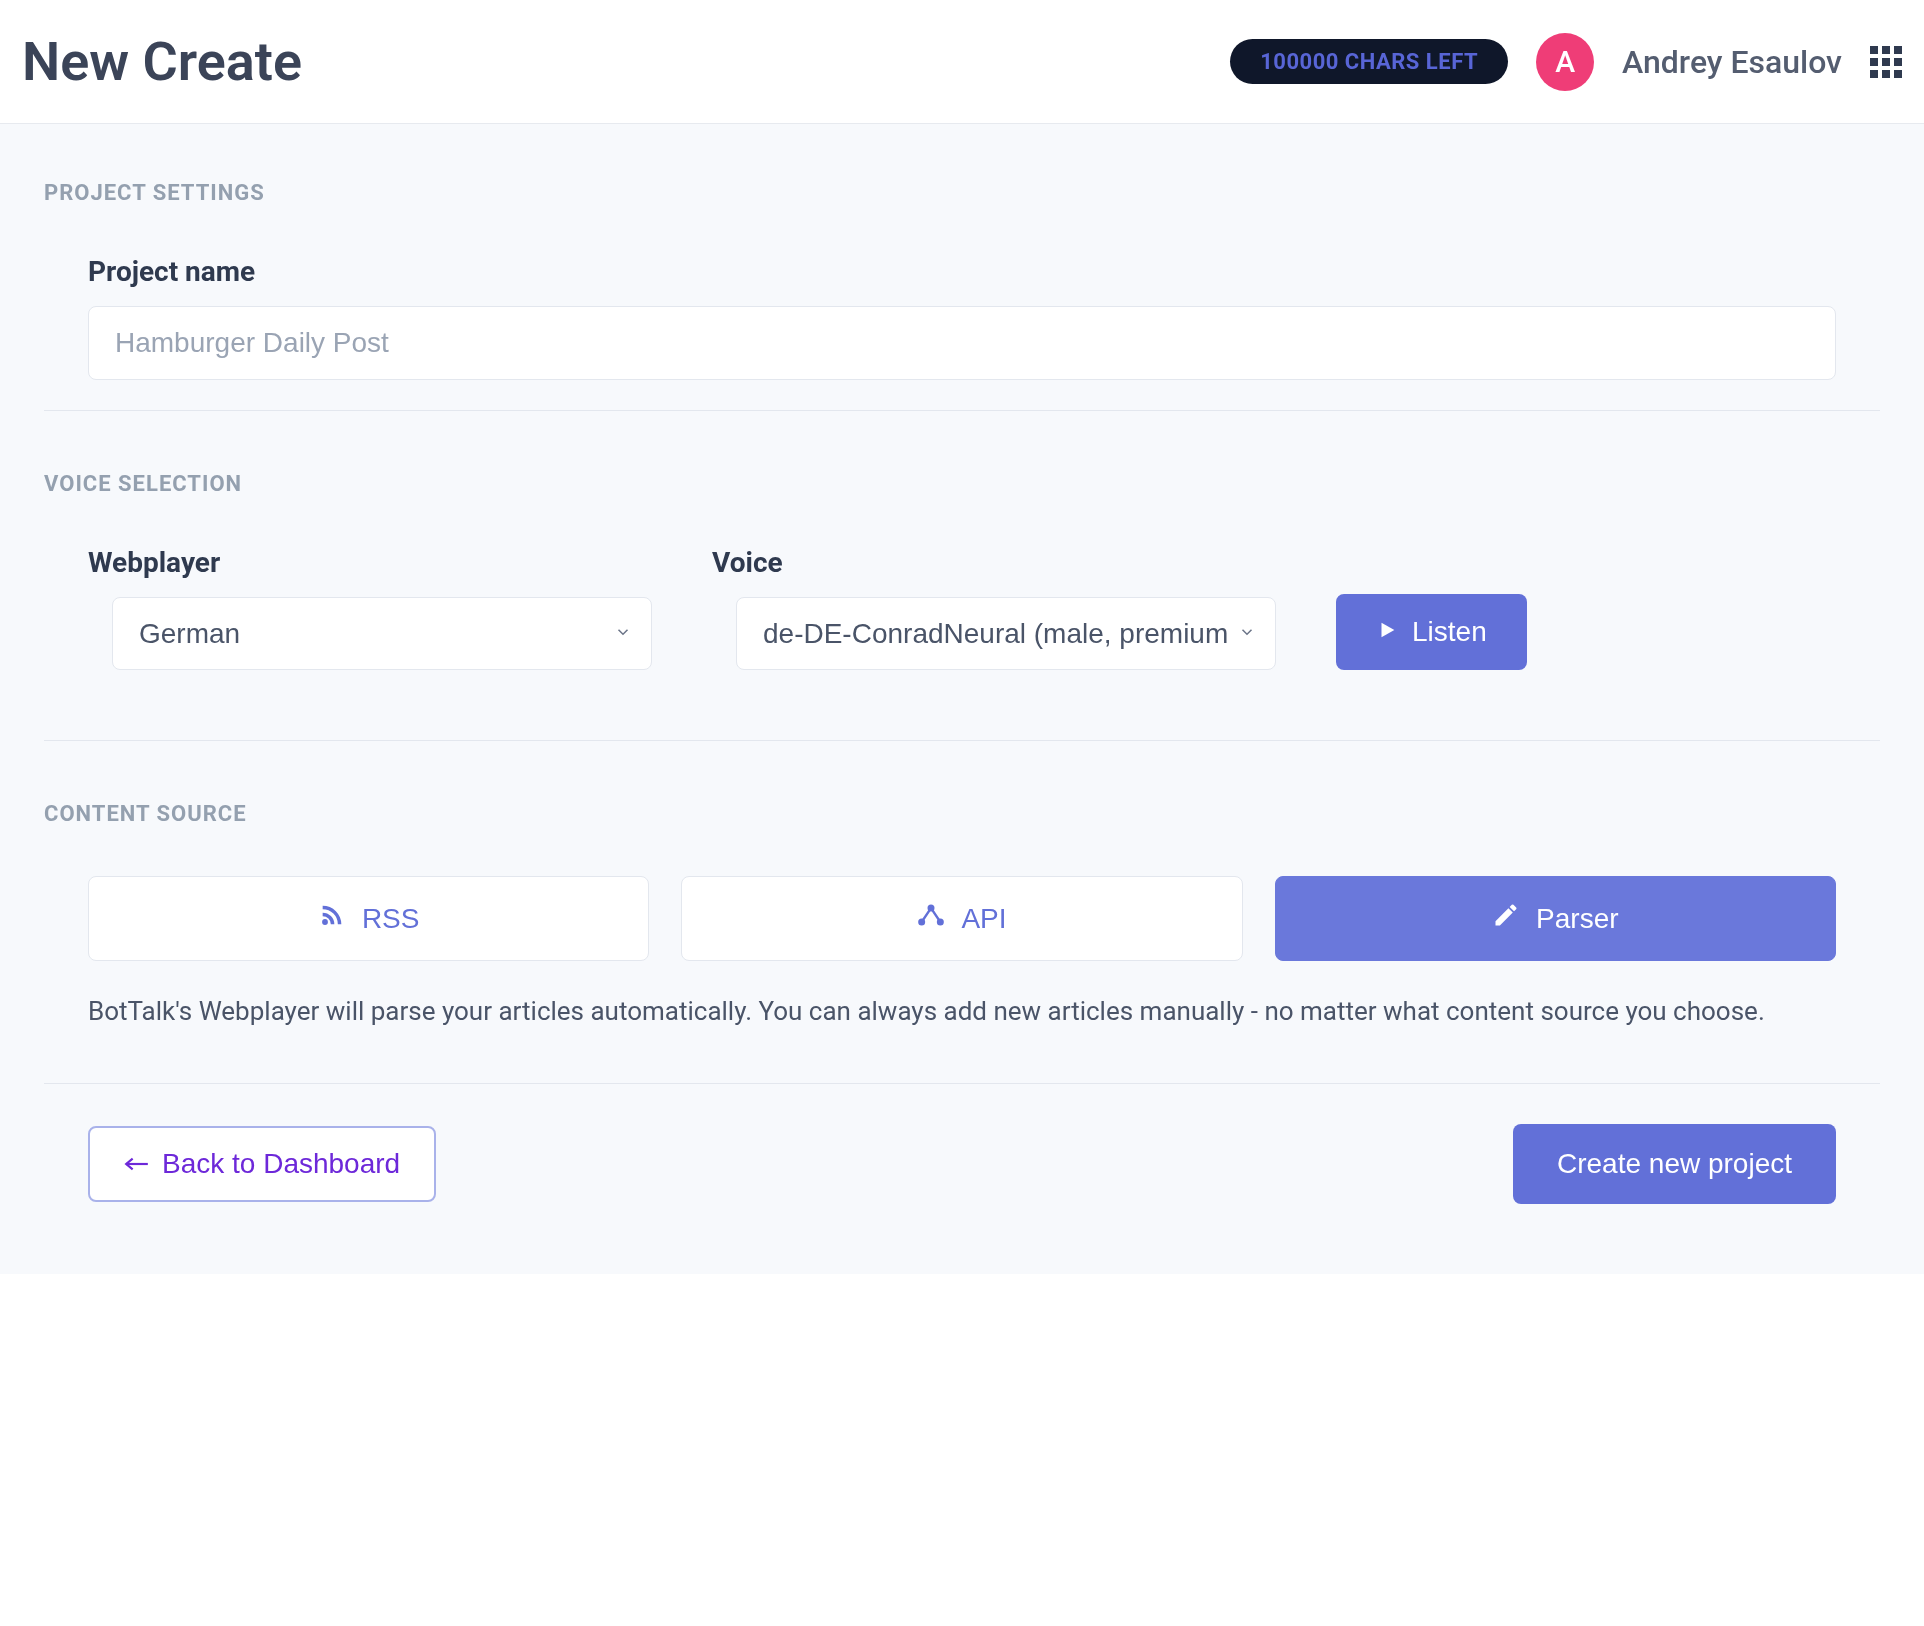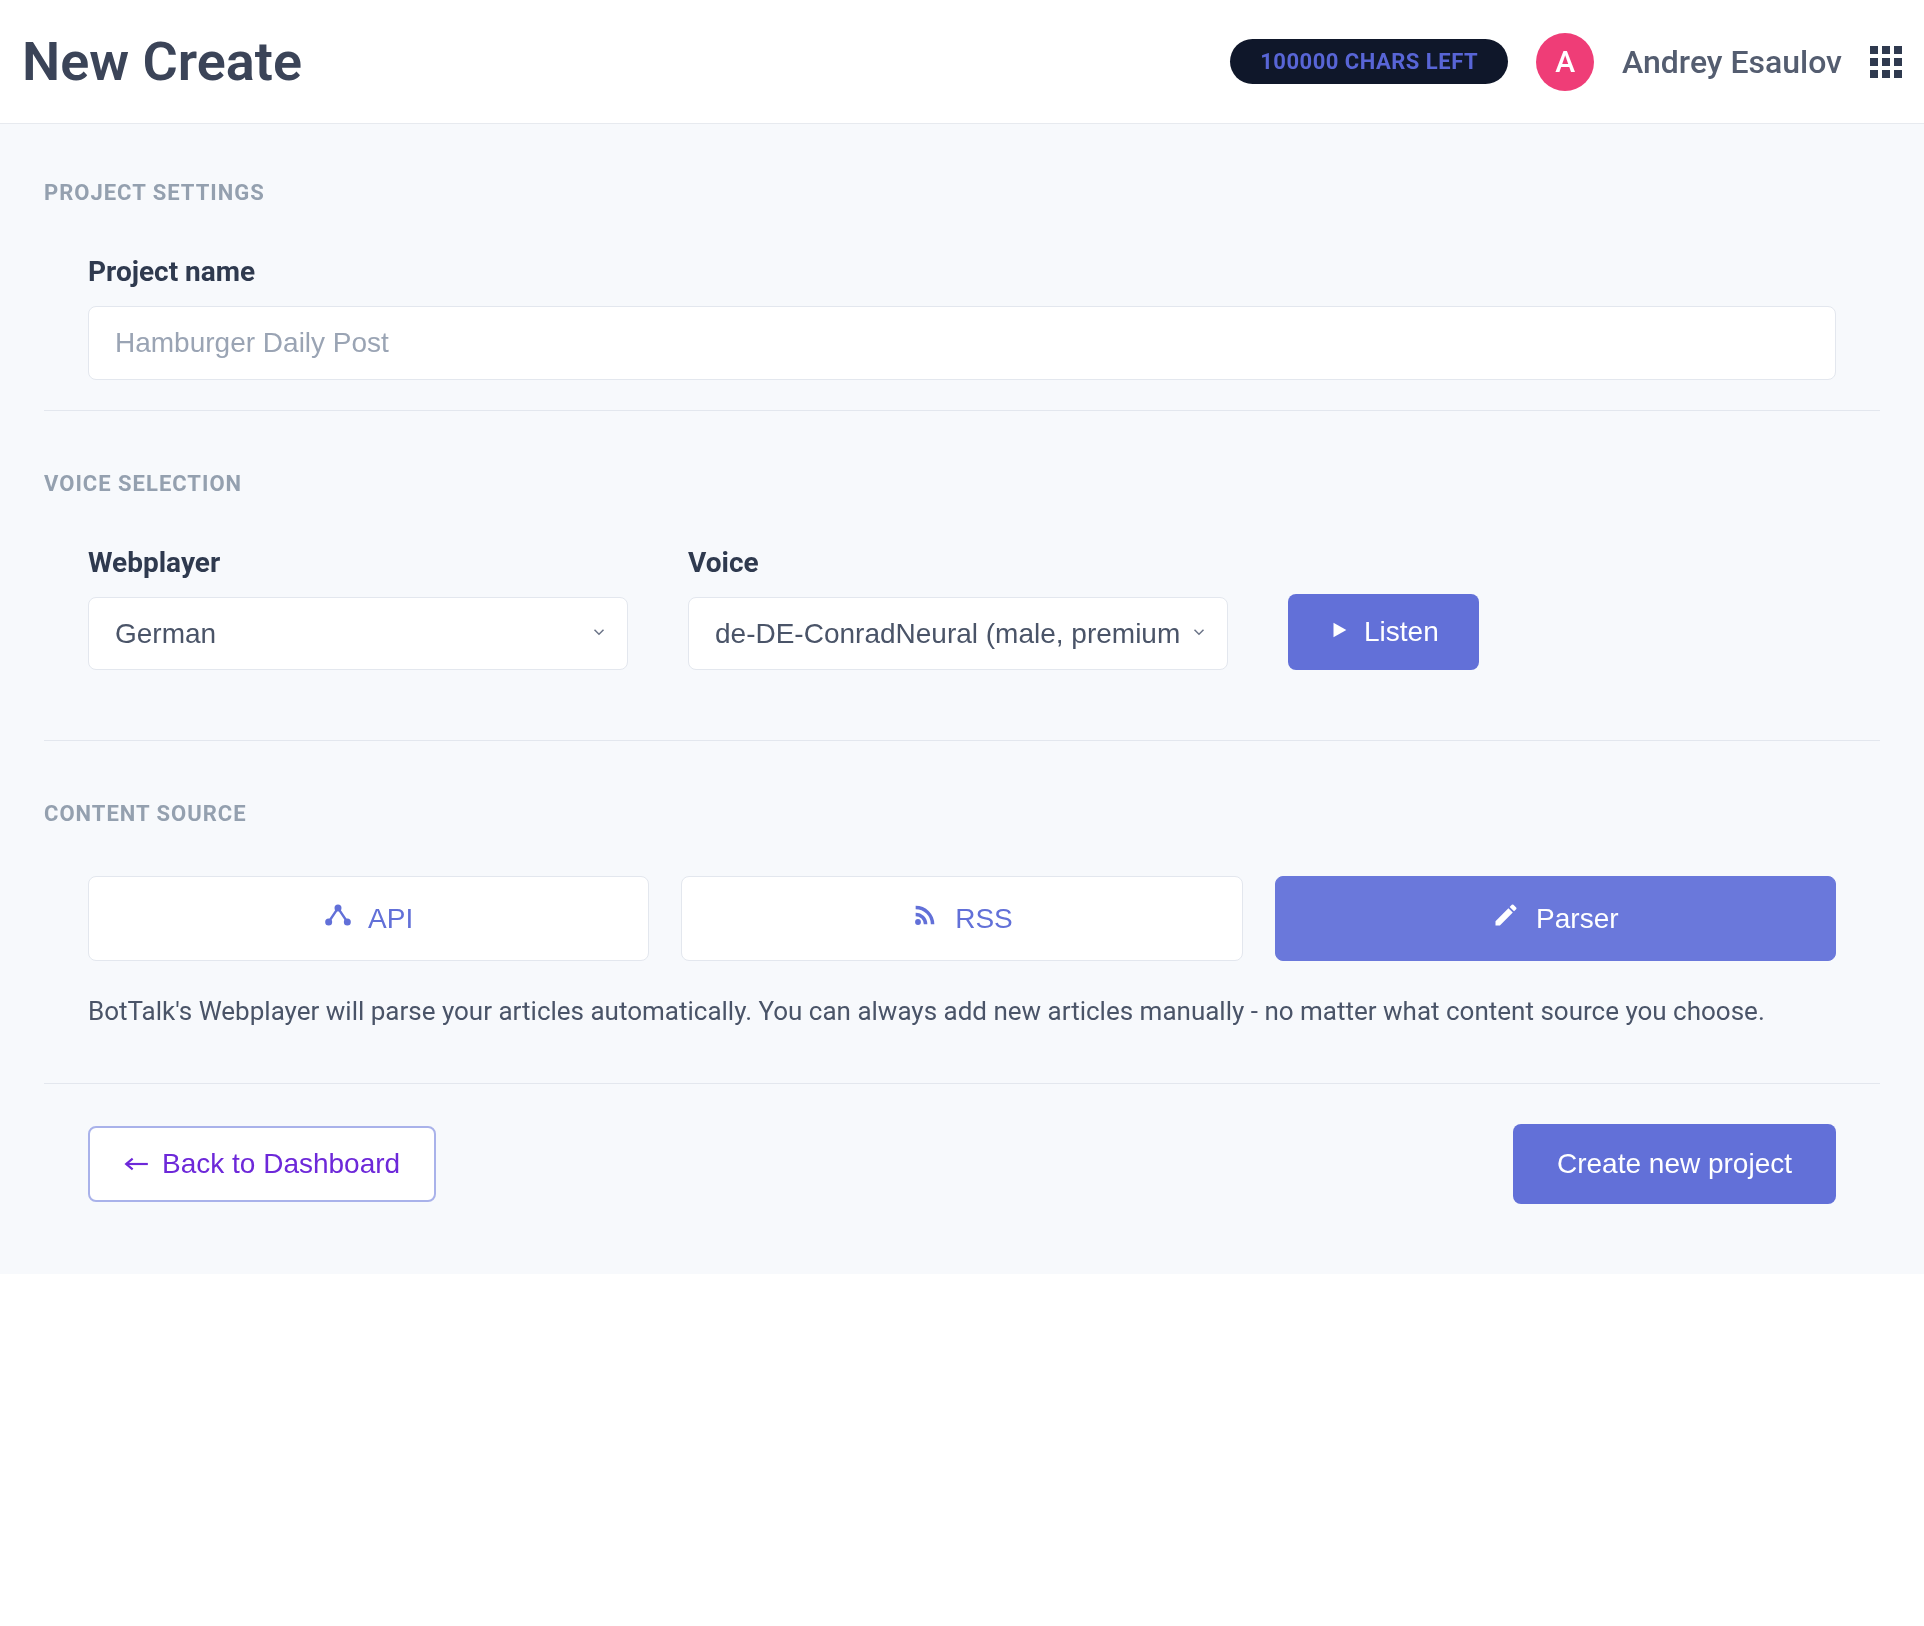--- a/index.html
+++ b/index.html
@@ -123,20 +123,21 @@
   .select {
     appearance: none;
     background: #fff;
     border: 1px solid #e3e7ee;
     border-radius: 8px;
     font-size: 28px;
     color: #4a5468;
     padding: 20px 48px 20px 26px;
     outline: none;
     cursor: pointer;
+    margin-left: 24px;
   }
   .language-select { width: 540px; }
   .voice-select { width: 540px; }
   .chevron {
     position: absolute;
     right: 20px;
     pointer-events: none;
     color: #6b7488;
   }
   .listen-btn {
@@ -302,41 +303,41 @@
         </button>
       </div>
 
       <div class="divider"></div>
 
       <div class="section-label">CONTENT SOURCE</div>
 
       <div class="source-row">
         <button class="source-btn">
           <span>
+            <svg viewBox="0 0 24 24" fill="currentColor">
+                <circle cx="6" cy="18" r="2.5"></circle>
+                <path d="M4 10a10 10 0 0 1 10 10h-3a7 7 0 0 0-7-7z"></path>
+                <path d="M4 4a16 16 0 0 1 16 16h-3A13 13 0 0 0 4 7z"></path>
+              </svg>
+          </span>
+          <span>RSS</span>
+        </button>
+
+        <button class="source-btn">
+          <span>
             <svg viewBox="0 0 24 24" fill="none" stroke="currentColor" stroke-width="2">
                 <path d="M4 18 L12 6 L20 18"></path>
                 <circle cx="4" cy="18" r="2" fill="currentColor"></circle>
                 <circle cx="12" cy="6" r="2" fill="currentColor"></circle>
                 <circle cx="20" cy="18" r="2" fill="currentColor"></circle>
               </svg>
           </span>
           <span>API</span>
         </button>
 
-        <button class="source-btn">
-          <span>
-            <svg viewBox="0 0 24 24" fill="currentColor">
-                <circle cx="6" cy="18" r="2.5"></circle>
-                <path d="M4 10a10 10 0 0 1 10 10h-3a7 7 0 0 0-7-7z"></path>
-                <path d="M4 4a16 16 0 0 1 16 16h-3A13 13 0 0 0 4 7z"></path>
-              </svg>
-          </span>
-          <span>RSS</span>
-        </button>
-
         <button class="source-btn active">
           <span>
             <svg viewBox="0 0 24 24" fill="currentColor">
                 <path d="M3 17.25V21h3.75L17.81 9.94l-3.75-3.75L3 17.25zM20.71 7.04a1 1 0 0 0 0-1.41l-2.34-2.34a1 1 0 0 0-1.41 0l-1.83 1.83 3.75 3.75 1.83-1.83z"></path>
               </svg>
           </span>
           <span>Parser</span>
         </button>
       </div>
 

